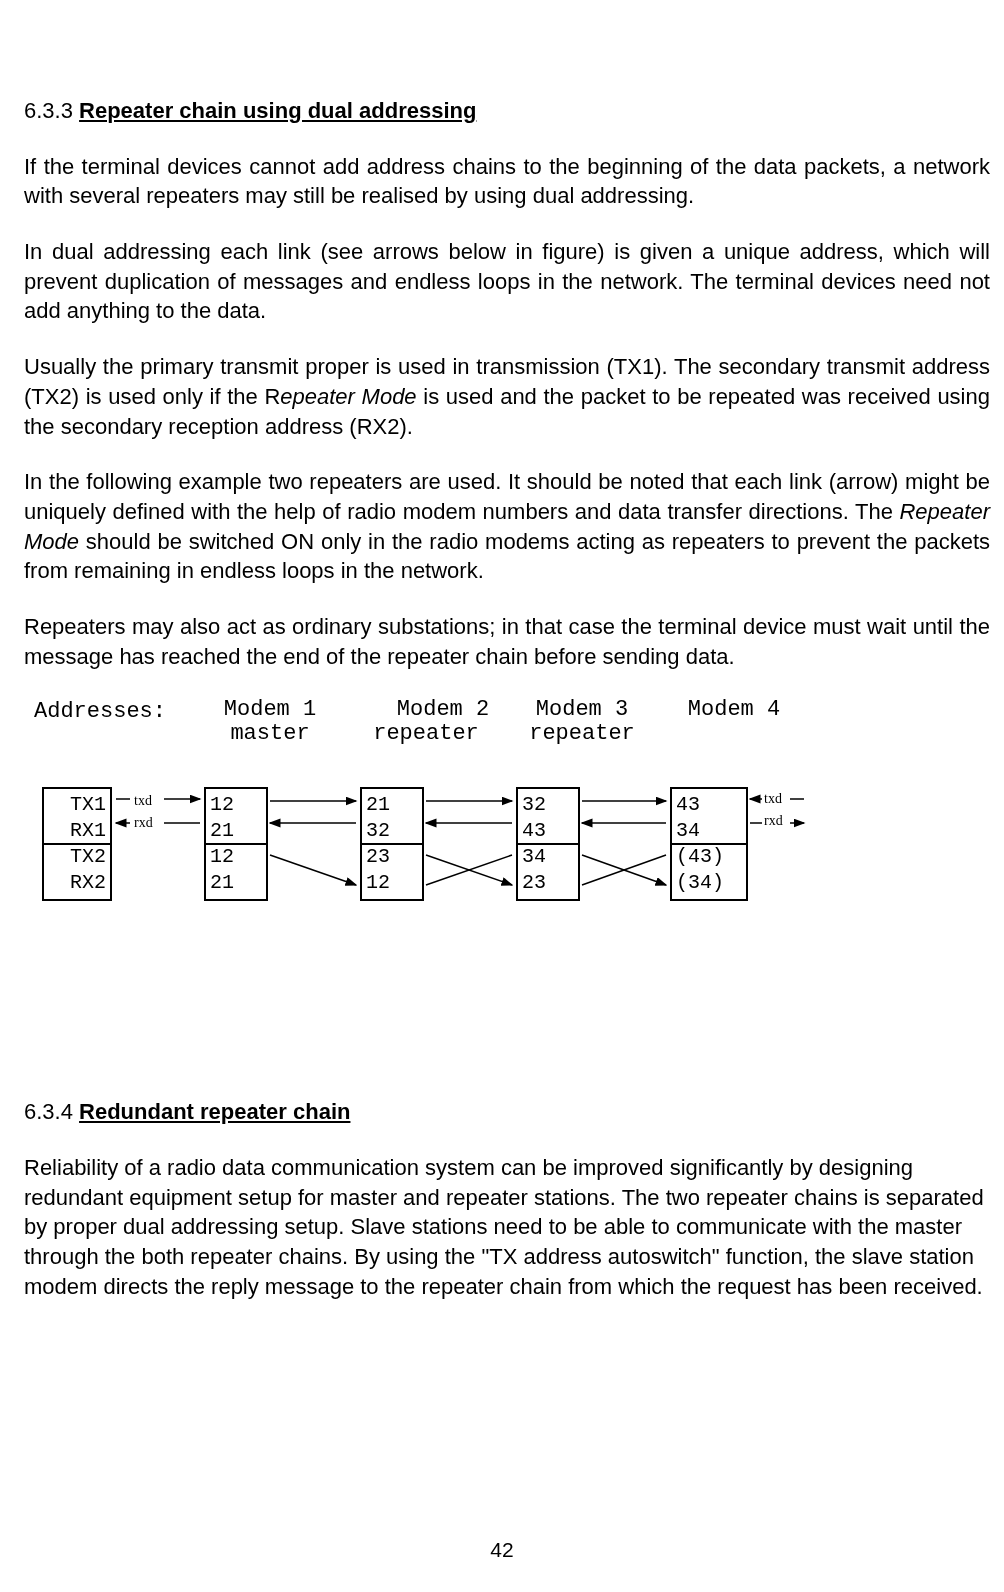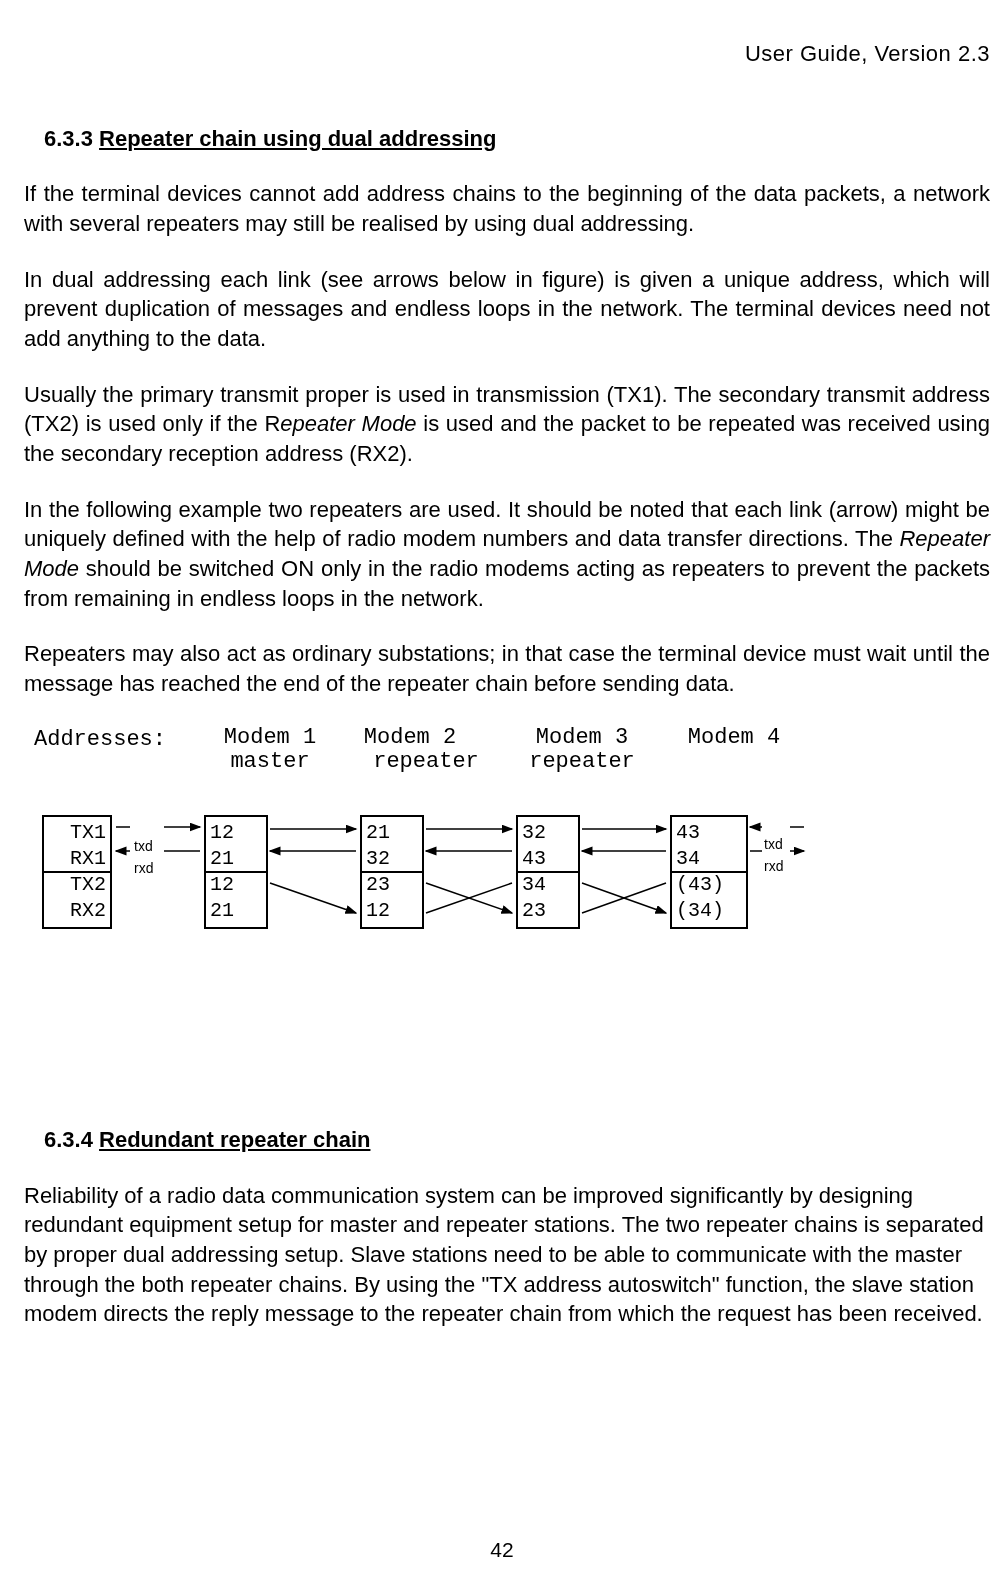--- a/index.html
+++ b/index.html
@@ -21,21 +21,21 @@
     font-size: 22px;
     line-height: 1.25;
     margin-bottom: 56px;
     letter-spacing: 0.5px;
   }
   h3.section {
     font-size: 22px;
     font-weight: 700;
     margin: 0 0 26px 0;
   }
-  h3.section .num { text-decoration: none; font-weight: 700; margin-left: 20px; }
+  h3.section .num { text-decoration: none; font-weight: 400; }
   h3.section .ttl { text-decoration: underline; }
   p.block {
     margin: 0 0 26px 0;
     text-align: justify;
     text-justify: inter-word;
   }
   em.term { font-style: italic; }
 
   
   .diagram {
@@ -49,21 +49,21 @@
   }
   .diag-label {
     position: absolute;
     white-space: nowrap;
   }
   .addresses-label { left: 10px; top: 2px; font-family: "Courier New", Courier, monospace; }
   .modem-title { top: 0px; text-align: center; font-family: "Courier New", Courier, monospace; width: 140px; }
   .modem-sub { top: 24px; text-align: center; font-family: "Courier New", Courier, monospace; width: 140px; }
 
   .modem1t { left: 176px; } .modem1s { left: 176px; }
-  .modem2t { left: 316px; } .modem2s { left: 332px; }
+  .modem2t { left: 349px; } .modem2s { left: 332px; }
   .modem3t { left: 488px; } .modem3s { left: 488px; }
   .modem4t { left: 640px; }
 
   .mbox {
     position: absolute;
     border: 2px solid #000;
     box-sizing: border-box;
     width: 64px;
     height: 114px;
     padding: 3px 4px;
@@ -84,23 +84,22 @@
     border-top: 2px solid #000;
   }
   .box-left { left: 18px; top: 90px; width: 70px; text-align: right; }
   .box1 { left: 180px; top: 90px; }
   .box2 { left: 336px; top: 90px; }
   .box3 { left: 492px; top: 90px; }
   .box4 { left: 646px; top: 90px; width: 78px; }
 
   .tiny-label {
     position: absolute;
-    font-family: Liberation Sans, sans-serif;
+    font-family: Liberation Serif, serif;
     font-size: 14px;
-    margin-top: 17px;
   }
   .txd-left { left: 110px; top: 96px; }
   .rxd-left { left: 110px; top: 118px; }
   .txd-right { left: 740px; top: 94px; }
   .rxd-right { left: 740px; top: 116px; }
 
   svg.wires {
     position: absolute;
     left: 0; top: 0;
     width: 960px; height: 310px;
@@ -113,21 +112,20 @@
     bottom: 28px;
     left: 0; right: 0;
     text-align: center;
     font-size: 21px;
   }
 </style>
 </head>
 <body>
 
 <div class="header">
-  <div>User Guide, Version 2.3</div>
 </div>
 
 <h3 class="section">
   <span class="num">6.3.3</span>
   <span> </span>
   <span class="ttl">Repeater chain using dual addressing</span>
 </h3>
 
 <p class="block">If the terminal devices cannot add address chains to the beginning of the data packets, a network with several repeaters may still be realised by using dual addressing.</p>
 <p class="block">In dual addressing each link (see arrows below in figure) is given a unique address, which will prevent duplication of messages and endless loops in the network. The terminal devices need not add anything to the data.</p>

